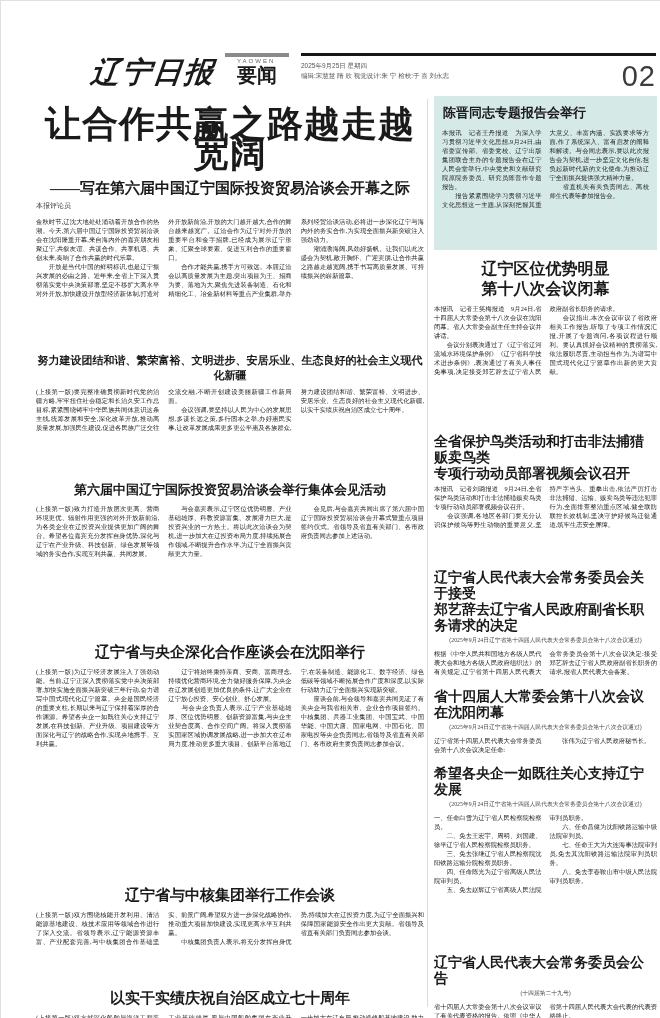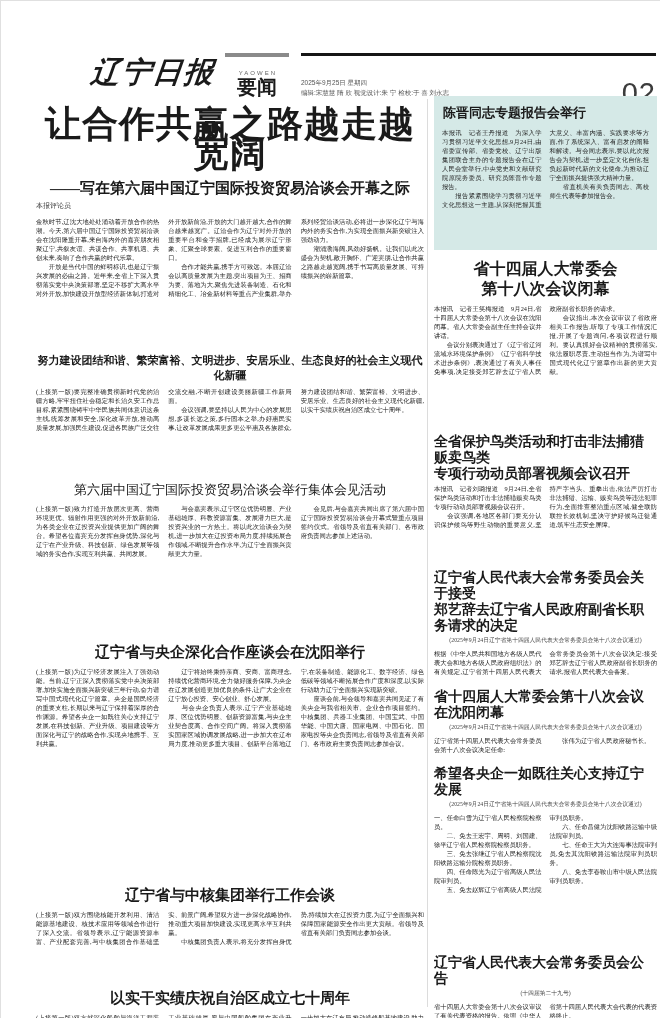--- a/index.html
+++ b/index.html
@@ -3,38 +3,38 @@
 <meta charset="utf-8">
 <style>
   html,body{margin:0;padding:0;background:#f2f2f2;}
   .page{position:relative;width:660px;height:1018px;margin:0 auto;background:#ffffff;
         border:1px solid #e0e0e0;box-shadow:0 4px 10px rgba(0,0,0,.25);overflow:hidden;
         font-family:"Liberation Serif","DejaVu Serif",serif;color:#1a1a1a;}
   
   .header{position:absolute;left:90px;top:52px;width:565px;display:flex;align-items:flex-start;}
   .logo{font-family:"DejaVu Serif",serif;font-size:29px;font-weight:bold;font-style:italic;
         transform:skewX(-6deg);letter-spacing:2px;line-height:38px;white-space:nowrap;}
-  .section-box{margin-left:10px;border-top:4px solid #8a8a8a;padding:13px 12px 0 12px;text-align:right;}
+  .section-box{margin-left:10px;border-top:4px solid #8a8a8a;padding:1px 12px 0 12px;text-align:left;}
   .section-en{font-family:"Liberation Sans",sans-serif;font-size:6px;letter-spacing:2px;color:#666;}
   .section-cn{font-family:"Liberation Sans",sans-serif;font-size:20px;font-weight:bold;line-height:22px;}
-  .head-right{flex:1;margin-left:12px;border-top:3px solid #161616;padding-top:22px;display:flex;align-items:flex-start;}
+  .head-right{flex:1;margin-left:12px;border-top:3px solid #161616;padding-top:5px;display:flex;align-items:flex-start;}
   .dates{font-size:6.5px;line-height:10px;color:#555;font-family:"Liberation Sans",sans-serif;}
   .page-num{margin-left:auto;font-family:"Liberation Sans",sans-serif;font-size:29px;color:#3c3c3c;
             line-height:30px;letter-spacing:1px;}
   
   .vdivider{position:absolute;left:426px;top:98px;bottom:12px;width:1px;background:#dcdcdc;}
   .left-col{position:absolute;left:35px;top:100px;width:388px;}
   .right-col{position:absolute;left:433px;top:95px;width:223px;}
   
   .h-main{font-family:"Liberation Sans",sans-serif;font-size:36px;font-weight:900;
           text-align:center;letter-spacing:1px;line-height:30px;margin:8px;}
   .h-sub{font-size:15px;font-weight:bold;text-align:center;line-height:22px;margin:2px 0 0 0;}
   .h-byline{font-size:7px;text-align:left;color:#333;margin:2px 0 6px 0;}
   .hl-sm{font-size:11px;font-weight:bold;text-align:center;line-height:15px;margin:0 0 4px 0;}
-  .hl-md{font-size:13px;font-weight:normal;text-align:center;line-height:18px;margin:0 0 5px 0;}
+  .hl-md{font-size:13px;font-weight:bold;text-align:center;line-height:18px;margin:0 0 5px 0;}
   .hl-lg{font-size:15px;font-weight:bold;text-align:center;line-height:20px;margin:0 0 5px 0;}
   
   .body3{column-count:3;column-gap:9px;font-size:6.3px;line-height:9px;text-align:justify;
          white-space:pre-line;overflow:hidden;color:#222;}
   .body2{column-count:2;column-gap:8px;font-size:6.3px;line-height:9px;text-align:justify;
          white-space:pre-line;overflow:hidden;color:#222;}
   .article{margin-bottom:10px;}
   
   .box{background:#d5e9e7;padding:8px 8px 6px 8px;margin-bottom:9px;}
   .box-title{font-family:"Liberation Sans",sans-serif;font-size:13px;font-weight:bold;margin:0 0 6px 1px;}
@@ -116,21 +116,21 @@
   <div class="right-col">
 
     <div class="box">
       <div class="box-title">陈晋同志专题报告会举行</div>
       <div class="body2" style="height:116px;">本报讯　记者王丹报道　为深入学习贯彻习近平文化思想,9月24日,由省委宣传部、省委党校、辽宁出版集团联合主办的专题报告会在辽宁人民会堂举行,中央党史和文献研究院原院务委员、研究员陈晋作专题报告。
 　　报告紧紧围绕学习贯彻习近平文化思想这一主题,从深刻把握其重大意义、丰富内涵、实践要求等方面,作了系统深入、富有启发的阐释和解读。与会同志表示,要以此次报告会为契机,进一步坚定文化自信,担负起新时代新的文化使命,为推动辽宁全面振兴提供强大精神力量。
 　　省直机关有关负责同志、高校师生代表等参加报告会。</div>
     </div>
 
     <div class="r-article">
-      <div class="r-hl-lg">省十四届人大常委会
+      <div class="r-hl-lg">辽宁区位优势明显
 第十八次会议闭幕</div>
       <div class="body2" style="height:120px;">本报讯　记者王笑梅报道　9月24日,省十四届人大常委会第十八次会议在沈阳闭幕。省人大常委会副主任主持会议并讲话。
 　　会议分别表决通过了《辽宁省辽河流域水环境保护条例》《辽宁省科学技术进步条例》,表决通过了有关人事任免事项,决定接受郑艺辞去辽宁省人民政府副省长职务的请求。
 　　会议指出,本次会议审议了省政府相关工作报告,听取了专项工作情况汇报,开展了专题询问,各项议程进行顺利。要认真抓好会议精神的贯彻落实,依法履职尽责,主动担当作为,为谱写中国式现代化辽宁篇章作出新的更大贡献。</div>
     </div>
 
     <div class="r-article">
       <div class="r-hl-md">全省保护鸟类活动和打击非法捕猎贩卖鸟类
 专项行动动员部署视频会议召开</div>
       <div class="body2" style="height:76px;">本报讯　记者刘璐报道　9月24日,全省保护鸟类活动和打击非法捕猎贩卖鸟类专项行动动员部署视频会议召开。

